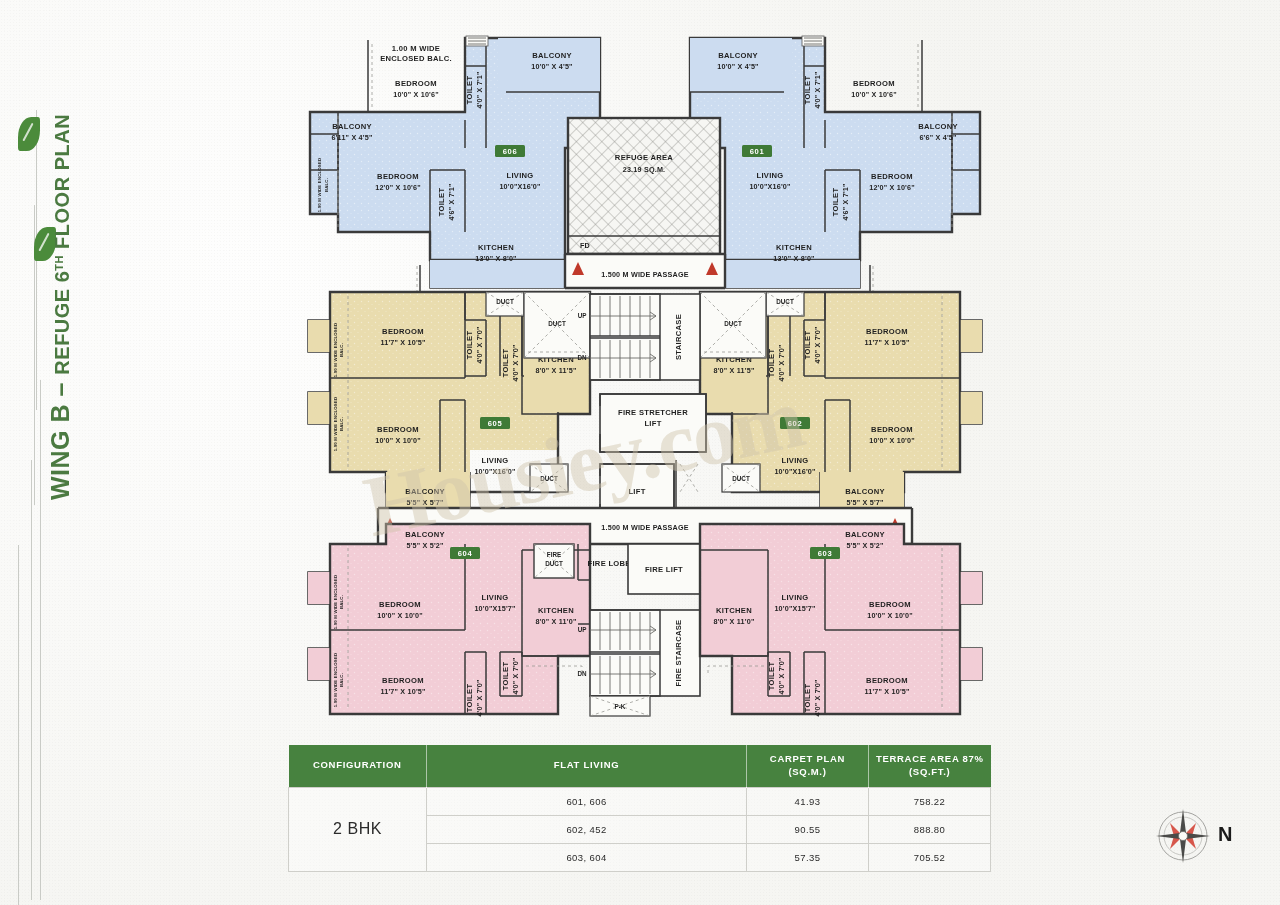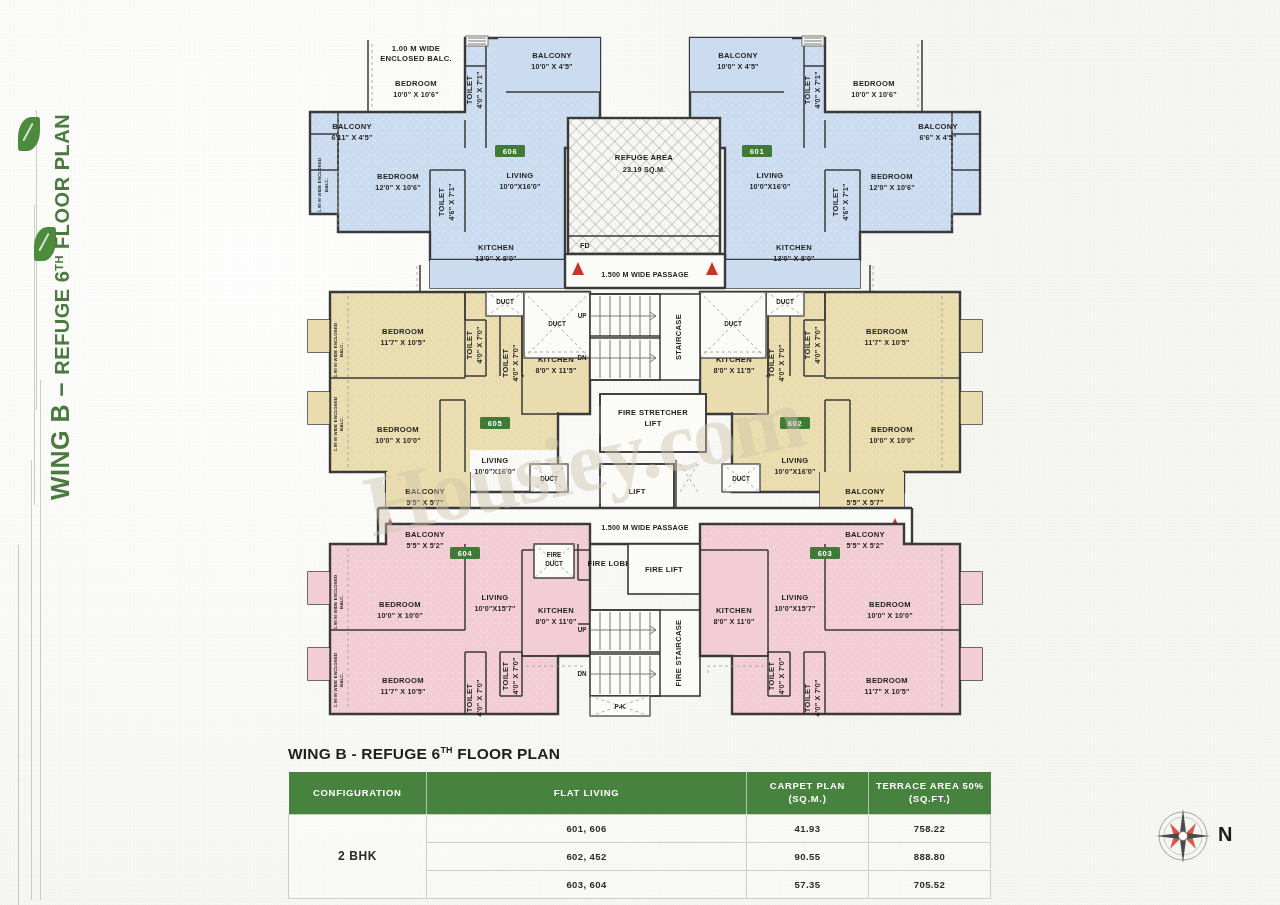--- a/index.html
+++ b/index.html
@@ -61,24 +61,24 @@
   #table-title { font-size:15.5px; font-weight:bold; letter-spacing:.2px; margin-bottom:9px; color:#1e1e1e;}
   #table-title sup{ font-size:9px; }
   table { border-collapse:collapse; width:702px; table-layout:fixed;border-radius:31px; }
   th {
     background:#47823f; color:#fff; font-size:9.5px; font-weight:bold;
     letter-spacing:.7px; padding:8px 2px; text-align:center; line-height:1.35;
     border-right:1px solid rgba(255,255,255,.55);
   }
   th:last-child{ border-right:none; }
   td {
-    font-size:9.5px; font-weight:bold; text-align:center; padding:8px 2px;
+    font-size:9.5px; font-weight:normal; text-align:center; padding:8px 2px;
     border:1px solid #cfcfca; background:rgba(255,255,255,.35); letter-spacing:.4px;
   }
-  td.cfg { font-size:12px; letter-spacing:.6px; }
+  td.cfg { font-size:16px; letter-spacing:.6px; }
   .col1{width:138px;} .col2{width:320px;} .col3{width:122px;} .col4{width:122px;}
 
   
   #compass { position:absolute; left:1152px; top:805px; }
   #compass .n { position:absolute; left:66px; top:18px; font-size:20px; font-weight:bold; color:#1b1b1b;}
 </style>
 </head>
 <body>
 
 <div id="paper"></div>
@@ -605,38 +605,37 @@
       </g>
 
 </svg>
 </div>
 
 <div class="wm">
   <span>Housiey.com</span>
 </div>
 
 <div id="table-wrap">
-  <div id="table-title"><span>WING B - REFUGE 6</span><sup>TH</sup><span> FLOOR PLAN</span></div>
   <table>
     <colgroup>
         <col class="col1">
         <col class="col2">
         <col class="col3">
         <col class="col4">
       </colgroup>
     <thead>
       <tr>
         <th>CONFIGURATION</th>
         <th>FLAT LIVING</th>
         <th>
           <div>CARPET PLAN</div>
           <div>(SQ.M.)</div>
         </th>
         <th>
-          <div>TERRACE AREA 50%</div>
+          <div>TERRACE AREA 87%</div>
           <div>(SQ.FT.)</div>
         </th>
       </tr>
     </thead>
     <tbody>
       <tr>
         <td class="cfg" rowspan="3">2 BHK</td>
         <td>601, 606</td>
         <td>41.93</td>
         <td>758.22</td>

